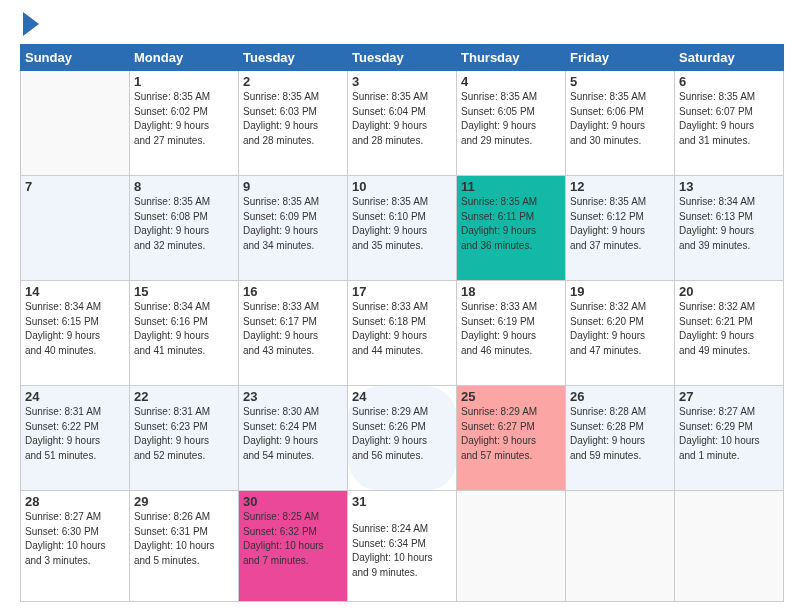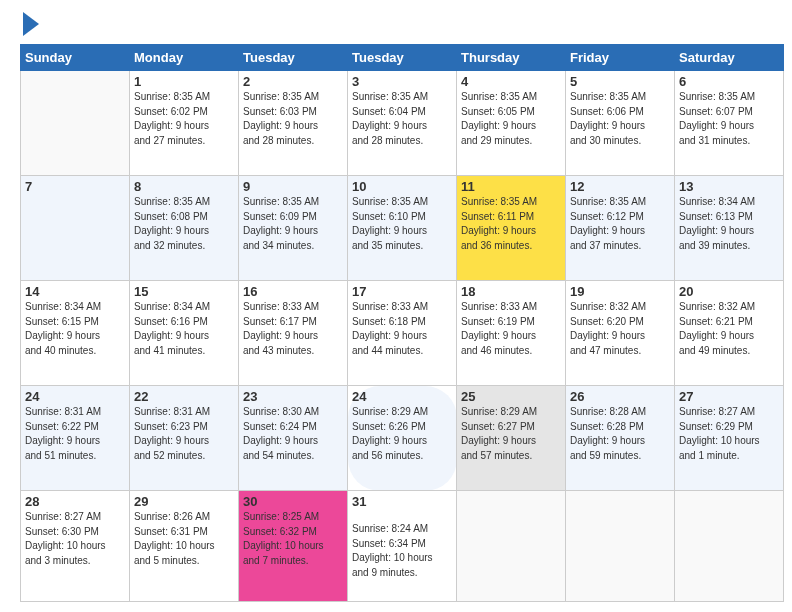--- a/index.html
+++ b/index.html
@@ -207,21 +207,21 @@
 Daylight: 9 hours
 and 34 minutes.</div>
           </td>
           <td style="background: rgb(240, 245, 252);">
             <span class="day-num">10</span>
             <div class="cell-info" style="white-space: pre-line;">Sunrise: 8:35 AM
 Sunset: 6:10 PM
 Daylight: 9 hours
 and 35 minutes.</div>
           </td>
-          <td style="background: #fde047;">
+          <td style="background: #14b8a6;">
             <span class="day-num">11</span>
             <div class="cell-info" style="white-space: pre-line;">Sunrise: 8:35 AM
 Sunset: 6:11 PM
 Daylight: 9 hours
 and 36 minutes.</div>
           </td>
           <td style="background: rgb(240, 245, 252);">
             <span class="day-num">12</span>
             <div class="cell-info" style="white-space: pre-line;">Sunrise: 8:35 AM
 Sunset: 6:12 PM
@@ -309,21 +309,21 @@
 Daylight: 9 hours
 and 54 minutes.</div>
           </td>
           <td style="background: rgb(240, 245, 252); border-radius: 32px;">
             <span class="day-num">24</span>
             <div class="cell-info" style="white-space: pre-line;">Sunrise: 8:29 AM
 Sunset: 6:26 PM
 Daylight: 9 hours
 and 56 minutes.</div>
           </td>
-          <td style="background: #e5e5e5;">
+          <td style="background: #fca5a5;">
             <span class="day-num">25</span>
             <div class="cell-info" style="white-space: pre-line;">Sunrise: 8:29 AM
 Sunset: 6:27 PM
 Daylight: 9 hours
 and 57 minutes.</div>
           </td>
           <td style="background: rgb(240, 245, 252);">
             <span class="day-num">26</span>
             <div class="cell-info" style="white-space: pre-line;">Sunrise: 8:28 AM
 Sunset: 6:28 PM

